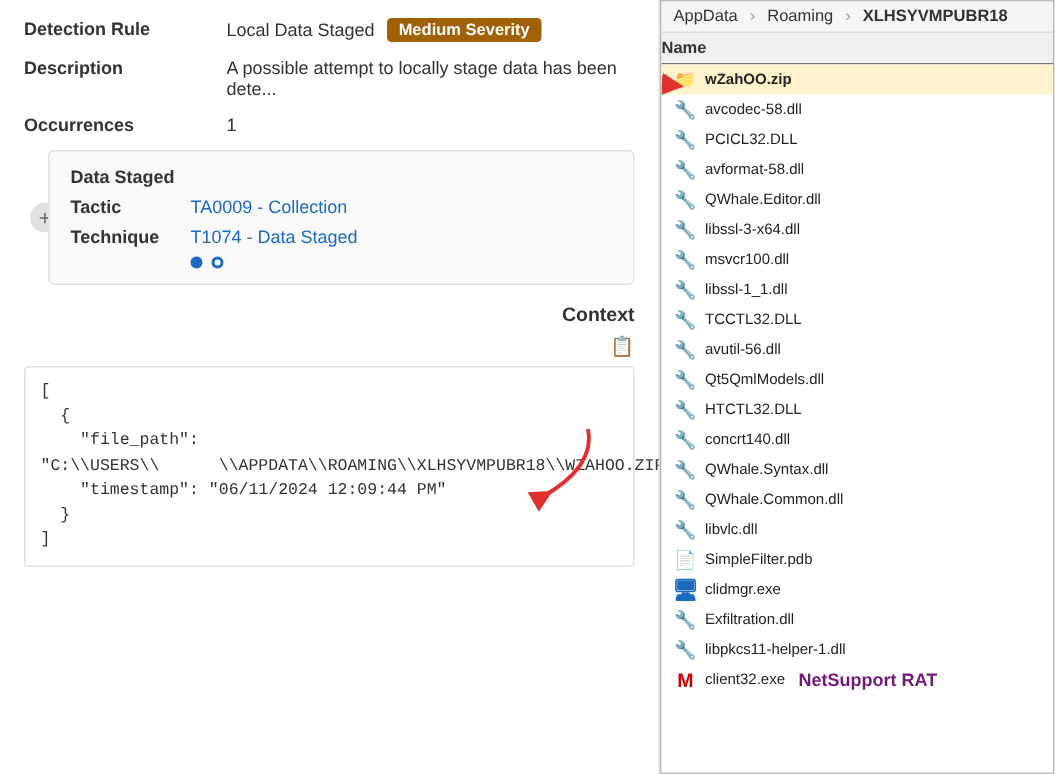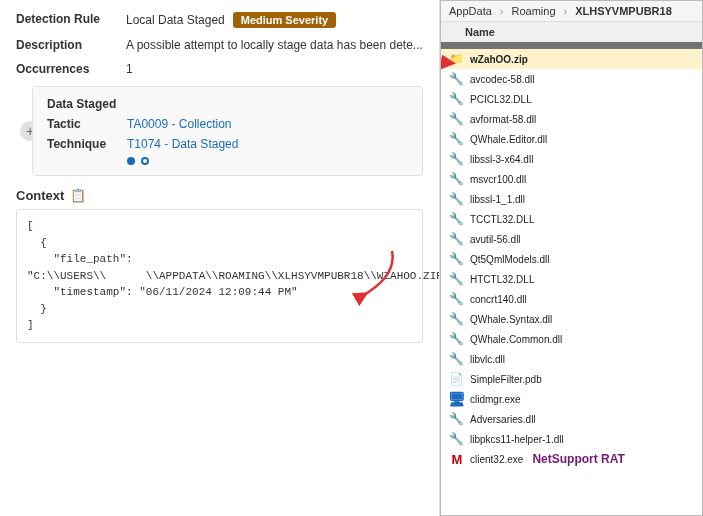--- a/index.html
+++ b/index.html
@@ -18,20 +18,21 @@
       width: 440px;
       padding: 12px 16px;
       border-right: 1px solid #ddd;
       overflow-y: auto;
     }
 
     .field-row {
       display: flex;
       align-items: flex-start;
       margin-bottom: 10px;
+      gap: 25px;
     }
     .field-label {
       font-weight: bold;
       color: #333;
       width: 110px;
       flex-shrink: 0;
       font-size: 12px;
     }
     .field-value {
       color: #333;
@@ -125,20 +126,21 @@
 
     
     .context-header {
       display: flex;
       align-items: flex-end;
       gap: 6px;
       margin-bottom: 6px;
       font-weight: bold;
       font-size: 13px;
       color: #333;
+      flex-direction: column;
     }
     .copy-icon {
       font-size: 13px;
       color: #555;
       cursor: pointer;
     }
     .context-code {
       background: #fff;
       border: 1px solid #e0e0e0;
       border-radius: 3px;
@@ -175,22 +177,22 @@
     .breadcrumb-item {
       color: #333;
       font-size: 11px;
     }
     .breadcrumb-item.current {
       font-weight: bold;
     }
 
     .file-list-header {
       background: #f0f0f0;
-      border-bottom: 7px solid #737373;
-      padding: 4px 24px;
+      border-bottom: 1px solid #737373;
+      padding: 4px 0;
       font-size: 11px;
       font-weight: bold;
       color: #333;
     }
 
     .file-list {
       flex: 1;
       overflow-y: auto;
       background: #fff;
     }
@@ -406,21 +408,21 @@
       <div class="file-item">
         <div class="file-icon" style="color:#888;">📄</div>
         <span class="file-name">SimpleFilter.pdb</span>
       </div>
       <div class="file-item">
         <div class="file-icon" style="color:#1a6bbf; font-size:14px; font-weight:bold;">🖥</div>
         <span class="file-name">clidmgr.exe</span>
       </div>
       <div class="file-item">
         <div class="file-icon" style="color:#666;">🔧</div>
-        <span class="file-name">Adversaries.dll</span>
+        <span class="file-name">Exfiltration.dll</span>
       </div>
       <div class="file-item">
         <div class="file-icon" style="color:#666;">🔧</div>
         <span class="file-name">libpkcs11-helper-1.dll</span>
       </div>
 
       <div class="file-item">
         <div class="file-icon" style="color:#c00; font-size:13px; font-weight:bold; width:16px; text-align:center;">M</div>
         <span class="file-name">client32.exe</span>
         <span class="net-support-label">NetSupport RAT</span>

